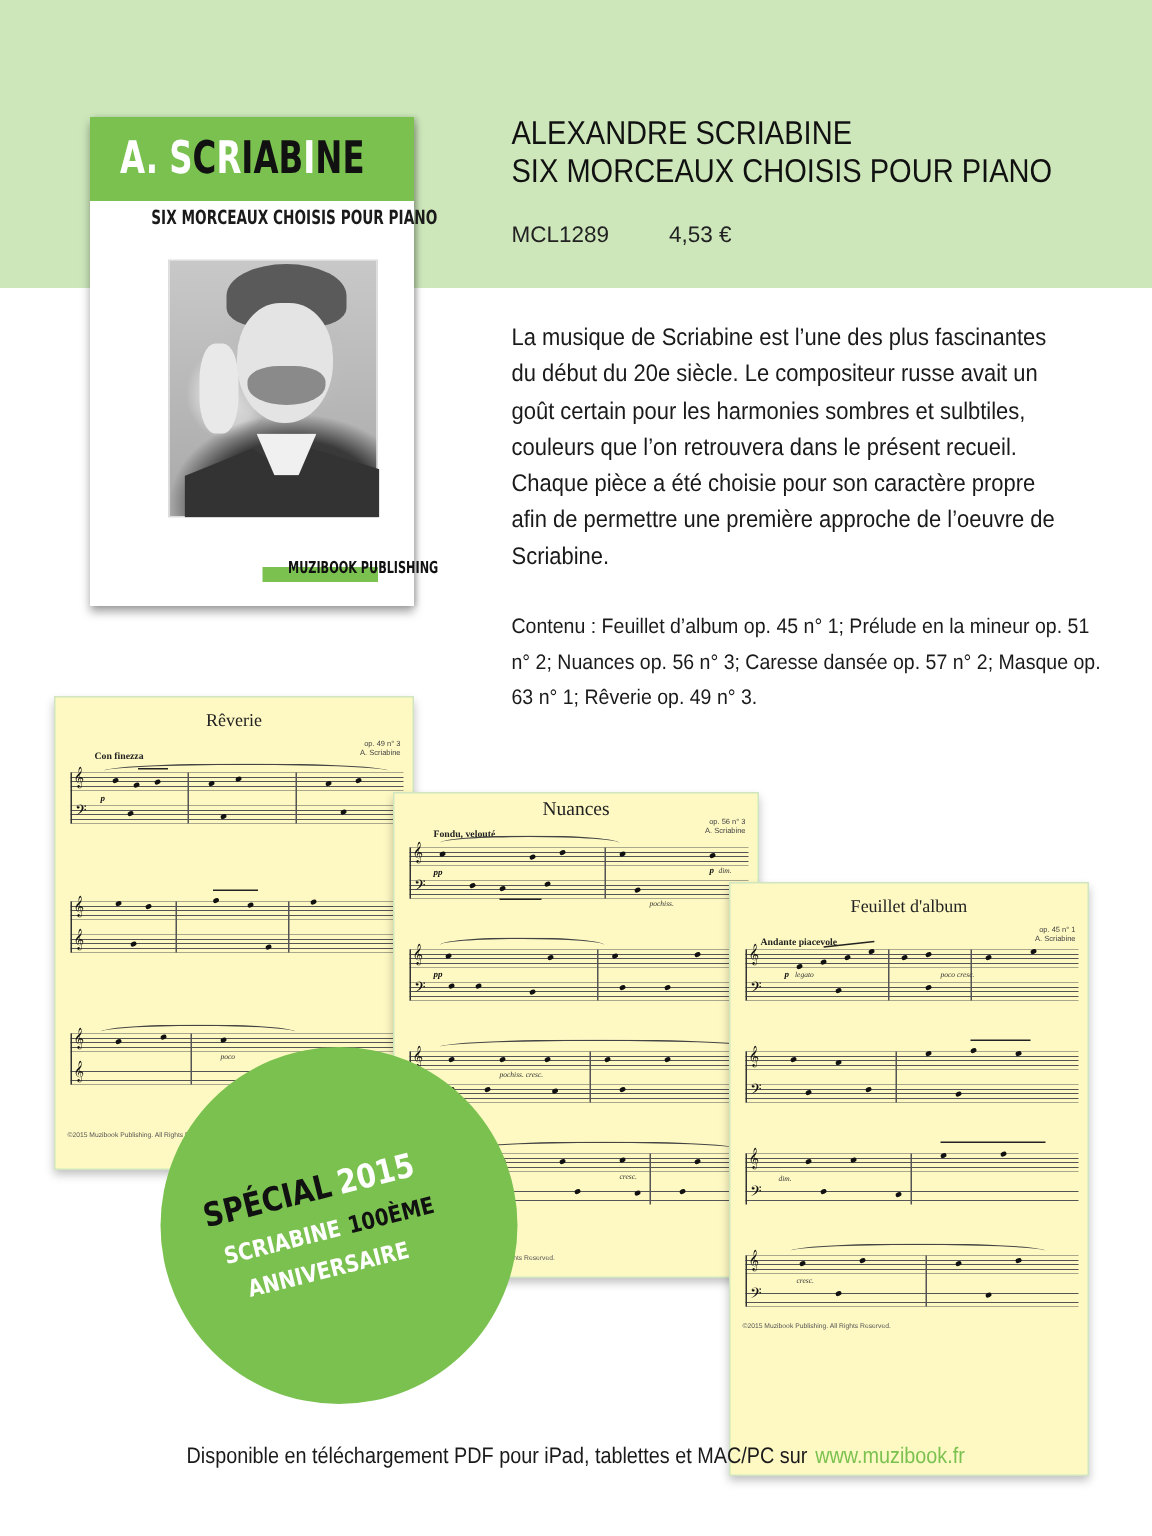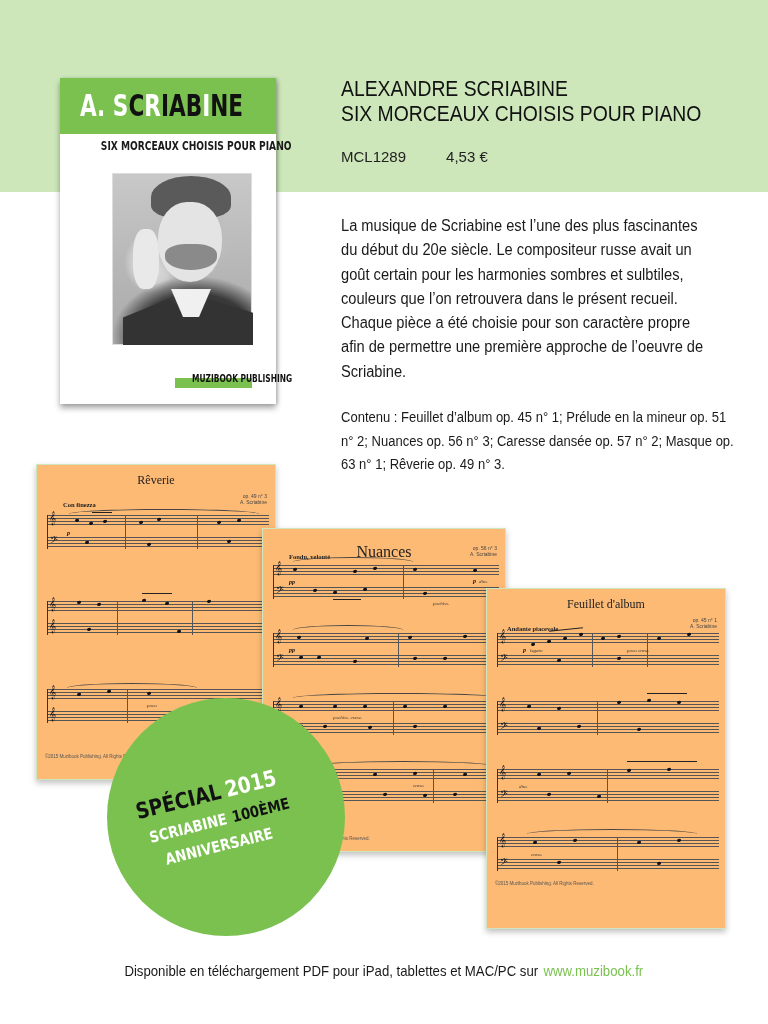--- a/index.html
+++ b/index.html
@@ -38,21 +38,21 @@
   .product-title { position: absolute; left: 341px; top: 76px; font-size: 22px; line-height: 25px; color: #111; font-family: "Liberation Sans", sans-serif;
     transform: scaleX(0.88); transform-origin: left top; white-space: nowrap; }
   .product-meta { position: absolute; left: 341px; top: 148px; font-size: 15px; color: #222; }
   .product-meta .price { margin-left: 40px; }
   .description { position: absolute; left: 341px; top: 214px; width: 410px; font-size: 16px; line-height: 24.3px; color: #1a1a1a;
     transform: scaleX(0.915); transform-origin: left top; }
   .contents { position: absolute; left: 341px; top: 406px; width: 425px; font-size: 14px; line-height: 23.5px; color: #1a1a1a;
     transform: scaleX(0.93); transform-origin: left top; }
 
   
-  .sheet { position: absolute; background: #fdba74; border: 1px solid #cfe6bf; box-shadow: 0 3px 6px rgba(0,0,0,0.25); overflow: hidden; text-decoration: underline; }
+  .sheet { position: absolute; background: #fef9c3; border: 1px solid #cfe6bf; box-shadow: 0 3px 6px rgba(0,0,0,0.25); overflow: hidden; text-decoration: underline; }
   .sheet-title { position: absolute; width: 100%; text-align: center; font-family: "Liberation Serif", serif; color: #222; }
   .sheet-opus { position: absolute; right: 8px; font-family: "Liberation Sans", sans-serif; font-size: 5px; line-height: 6px; color: #444; text-align: right; }
   .sheet-tempo { position: absolute; font-family: "Liberation Serif", serif; font-weight: bold; font-size: 6.5px; color: #222; }
   .sheet-copyright { position: absolute; font-size: 4.5px; color: #555; font-family: "Liberation Sans", sans-serif; }
   .system { position: absolute; left: 10px; right: 6px; height: 44px; }
   .staff { position: absolute; left: 0; right: 0; height: 12px;
     background: repeating-linear-gradient(to bottom, #555 0, #555 0.6px, transparent 0.6px, transparent 3px); }
   .staff.top { top: 6px; }
   .staff.bot { top: 28px; }
   .brace-line { position: absolute; left: 0; top: 6px; width: 1px; height: 34px; background: #333; }
@@ -170,21 +170,21 @@
     <div class="barline" style="left:80px;"></div>
     <div class="note" style="left:30px; top:10px;"></div>
     <div class="note" style="left:60px; top:7px;"></div>
     <div class="note" style="left:100px; top:9px;"></div>
     <span class="expr" style="left:100px; top:20px;">poco</span>
   </div>
   <div class="sheet-copyright" style="left:8px; top:289px;">©2015 Muzibook Publishing. All Rights Reserved.</div>
 </div>
 
 <div class="sheet" style="left:262px; top:528px; width:244px; height:324px;">
-  <div class="sheet-title" style="top:14px; font-size:16px;">Nuances</div>
+  <div class="sheet-title" style="top:2px; font-size:13px;">Nuances</div>
   <div class="sheet-opus" style="top:16px;">
     <div>op. 56 n° 3</div>
     <div>A. Scriabine</div>
   </div>
   <div class="sheet-tempo" style="left:26px; top:24px;">Fondu, velouté</div>
   <div class="system" style="top:30px;">
     <div class="staff top"></div>
       <div class="staff bot"></div>
     <div class="brace-line"></div>
     <span class="clef" style="left:2px; top:3px;">𝄞</span>
@@ -255,21 +255,21 @@
     <div class="note" style="left:190px; top:10px;"></div>
     <div class="note" style="left:110px; top:30px;"></div>
     <div class="note" style="left:150px; top:31px;"></div>
     <div class="note" style="left:180px; top:30px;"></div>
     <span class="expr" style="left:36px; top:20px;">dim.</span>
     <span class="expr" style="left:140px; top:20px;">cresc.</span>
   </div>
   <div class="sheet-copyright" style="left:8px; top:307px;">©2015 Muzibook Publishing. All Rights Reserved.</div>
 </div>
 
-<div class="sheet" style="left:486px; top:588px; width:240px; height:341px;">
+<div class="sheet" style="left:486px; top:588px; width:240px; height:396px;">
   <div class="sheet-title" style="top:8px; font-size:12px;">Feuillet d'album</div>
   <div class="sheet-opus" style="top:28px;">
     <div>op. 45 n° 1</div>
     <div>A. Scriabine</div>
   </div>
   <div class="sheet-tempo" style="left:20px; top:36px;">Andante piacevole</div>
   <div class="system" style="top:38px;">
     <div class="staff top"></div>
       <div class="staff bot"></div>
     <div class="brace-line"></div>

